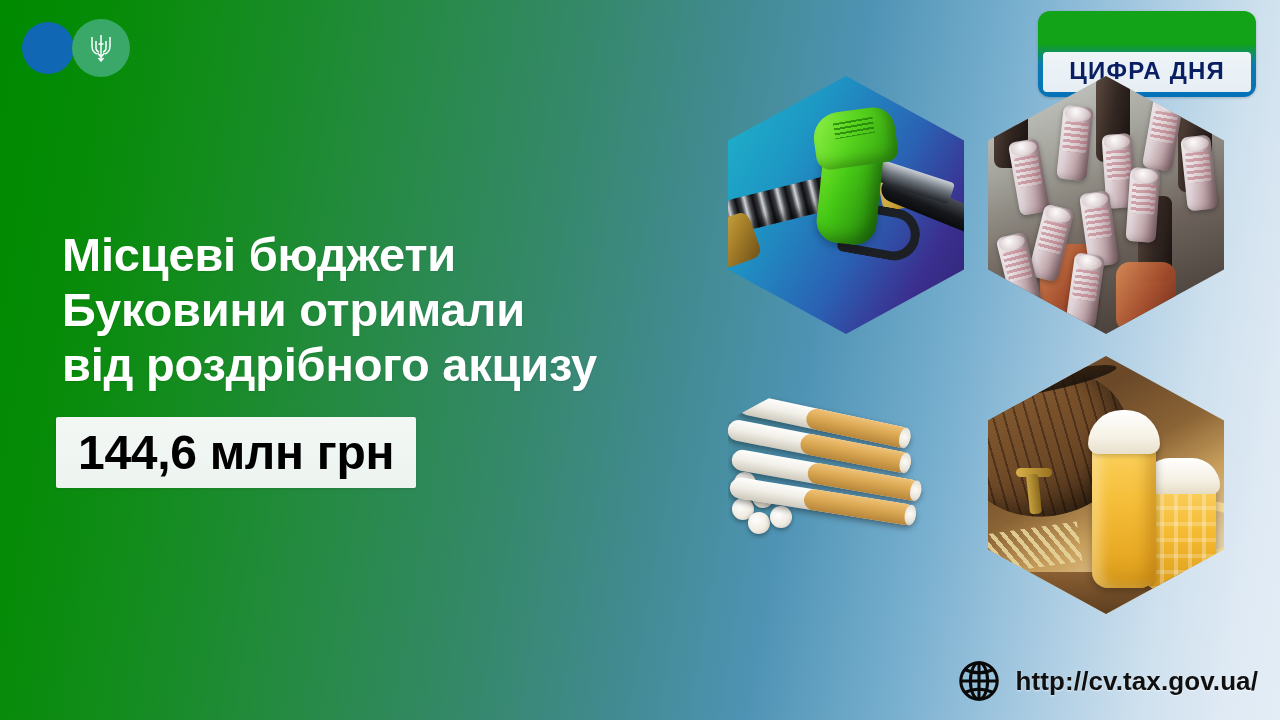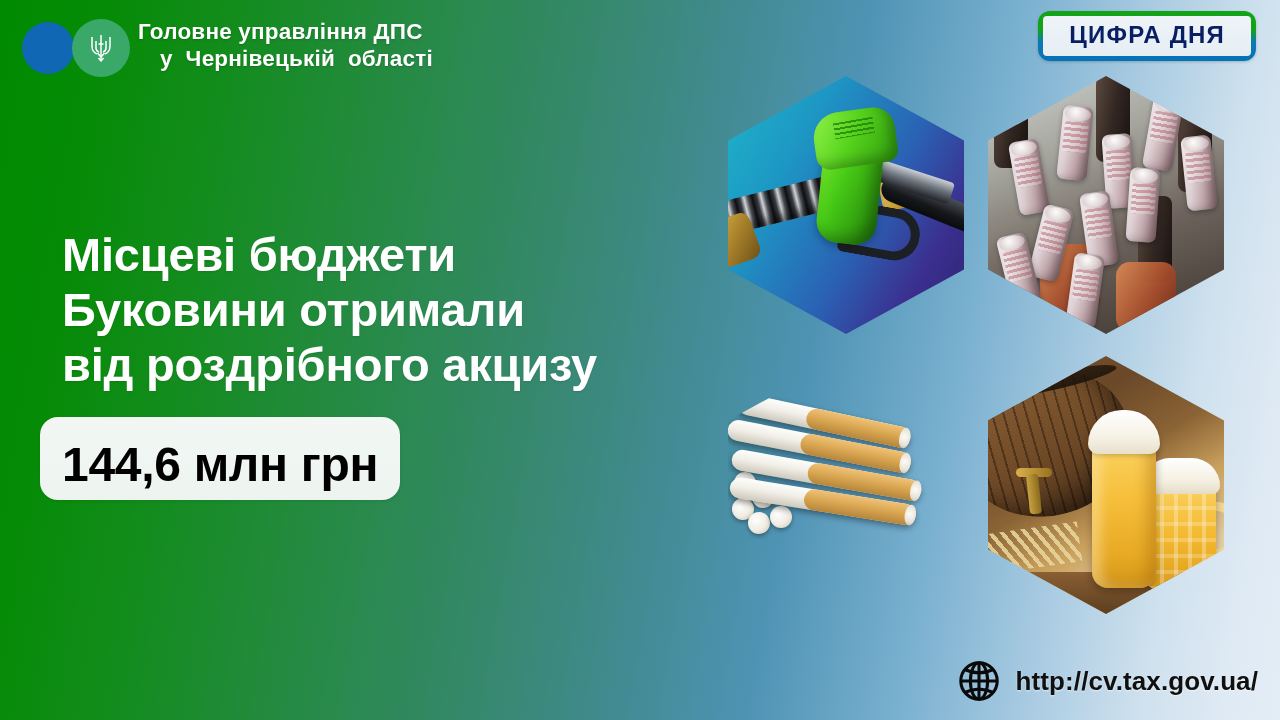--- a/index.html
+++ b/index.html
@@ -65,20 +65,21 @@
     position:absolute; top:11px; right:24px;
     padding:5px 5px 5px 5px;
     border-radius:12px;
     background:linear-gradient(180deg,#12a318 0%, #12a318 38%, #0d7ab2 62%, #0571b8 100%);
     box-shadow:0 1px 3px rgba(0,0,0,0.2);
   }
   .badge-inner {
     background:linear-gradient(180deg,#eef4f8 0%, #e6eef4 100%);
     border-radius:4px;
     padding:7px 26px 9px 26px;
+    margin-top:36px;
   }
   .badge-text {
     color:#0a1f63;
     font-size:24px;
     font-weight:bold;
     letter-spacing:1.2px;
     line-height:1;
   }
 
   
@@ -90,24 +91,24 @@
     color:#ffffff;
     font-size:47px;
     font-weight:bold;
     line-height:1.165;
     letter-spacing:-0.2px;
     white-space:nowrap;
     text-shadow:0 1px 2px rgba(0,0,0,0.10);
   }
 
   .amount-box {
-    position:absolute; left:40px; top:417px;
+    position:absolute; left:56px; top:417px;
     background:linear-gradient(180deg,#f2f7f4 0%, #edf4f0 100%);
-    border-radius:18px;
-    padding:24px 22px 11px 22px;
+    border-radius:2px;
+    padding:12px 22px 11px 22px;
     box-shadow:0 1px 3px rgba(0,0,0,0.10);
   }
   .amount-text {
     color:#000000;
     font-size:48px;
     font-weight:bold;
     line-height:1;
     letter-spacing:-0.3px;
     white-space:nowrap;
   }
@@ -399,24 +400,20 @@
             <path d="M8 9 L8 16 Q8 19 11 20"></path>
             <path d="M18 9 L18 16 Q18 19 15 20"></path>
             <path d="M9.5 21 L13 25 L16.5 21"></path>
             <path d="M10.5 26 L13 29 L15.5 26"></path>
             <path d="M10.5 12 L13 12"></path>
             <path d="M13 12 L15.5 12"></path>
           </g>
         </svg>
       </div>
     </div>
-    <div>
-      <div class="org-name">Головне управління ДПС</div>
-      <div class="org-name org-line2">у  Чернівецькій  області</div>
-    </div>
   </div>
 
   <div class="badge">
     <div class="badge-inner">
       <div class="badge-text">ЦИФРА ДНЯ</div>
     </div>
   </div>
 
   <div class="headline">
     <div class="headline-line">Місцеві бюджети</div>

